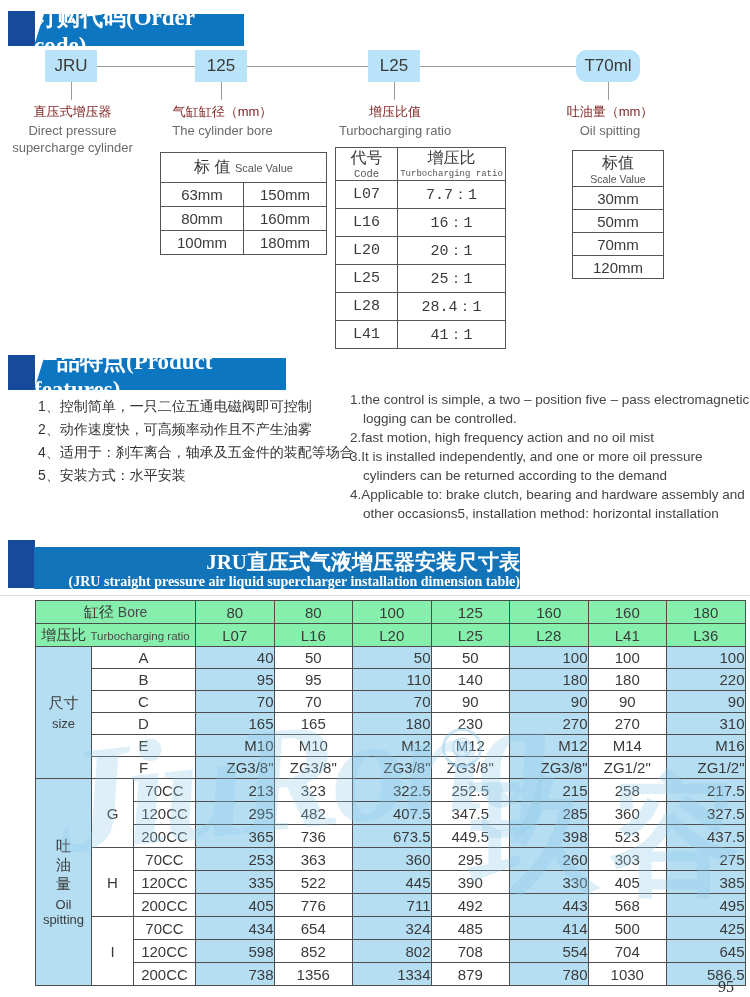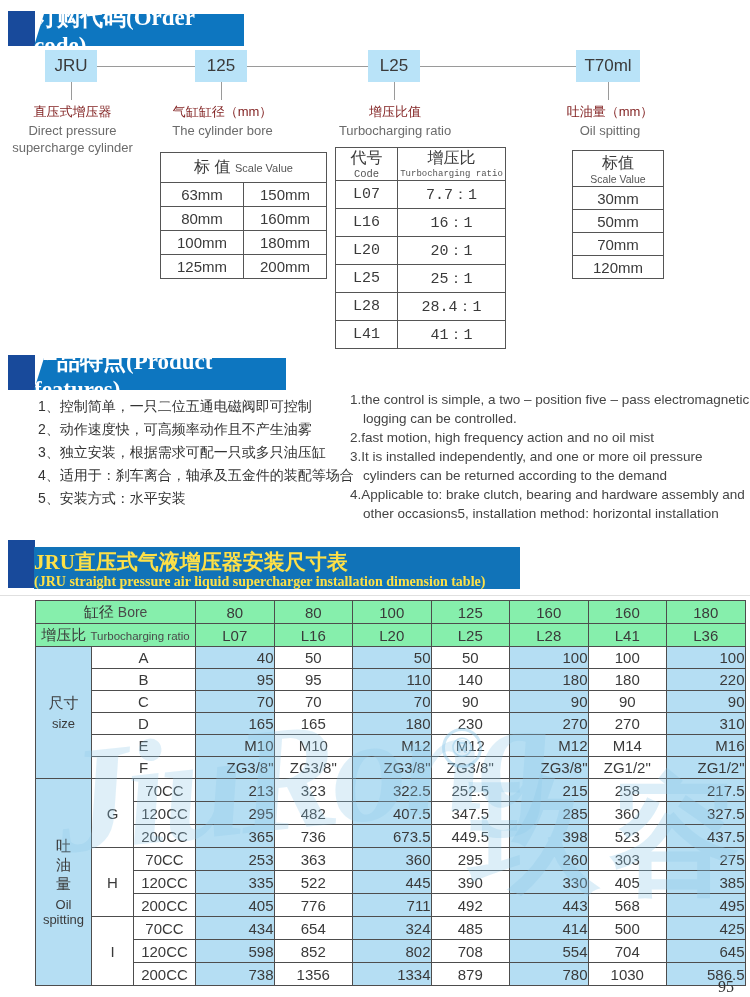--- a/index.html
+++ b/index.html
@@ -31,21 +31,21 @@
   .mini .h-en{font-size:10.5px;color:#555;display:block;line-height:11px;}
   .mini .h-en-inline{font-size:11px;color:#555;}
   .mini td{font-size:15px;}
 
   
   .feat-cn div{font-size:14px;line-height:23px;white-space:nowrap;color:#333;}
   .feat-en div{font-size:13.5px;line-height:19px;color:#444;
                padding-left:13px;text-indent:-13px;}
 
   
-  .dim-titlebar{position:absolute;background:#1173b8;color:#fde047;text-align:left;
+  .dim-titlebar{position:absolute;background:#1173b8;color:#ffffff;text-align:right;
                 font-family:"Liberation Serif",serif;font-weight:bold;}
   .dim-titlebar .t1{display:block;font-size:21px;line-height:26px;margin-top:2px;}
   .dim-titlebar .t2{display:block;font-size:14px;line-height:14px;}
 
   
   #dimtbl{position:absolute;border-collapse:collapse;table-layout:fixed;}
   #dimtbl td{border:1px solid #4d4d4d;text-align:center;vertical-align:middle;
              font-size:15px;color:#3a3a3a;padding:0;overflow:hidden;}
   #dimtbl .hdr{background:#86efac;}
   #dimtbl .b{background:#b5def3;text-align:right;}
@@ -94,21 +94,21 @@
       <div class="code-label" style="left: 140px; top: 102px; width: 165px;">
         <span class="cn">气缸缸径（mm）</span>
         <span class="en">The cylinder bore</span>
       </div>
       <div class="code-box" style="left: 368px; top: 50px; width: 52px;">L25</div>
       <div class="stub" style="left: 394px; top: 82px;"></div>
       <div class="code-label" style="left: 310px; top: 102px; width: 170px;">
         <span class="cn">增压比值</span>
         <span class="en">Turbocharging ratio</span>
       </div>
-      <div class="code-box" style="left: 576px; top: 50px; width: 64px;">T70ml</div>
+      <div class="code-box" style="left: 576px; top: 50px; width: 64px; border-radius: 11px;">T70ml</div>
       <div class="stub" style="left: 608px; top: 82px;"></div>
       <div class="code-label" style="left: 540px; top: 102px; width: 140px;">
         <span class="cn">吐油量（mm）</span>
         <span class="en">Oil spitting</span>
       </div>
     </div>
 
   <table class="mini" style="left:160px;top:152px;width:166px;">
     <colgroup>
         <col style="width:83px">
@@ -127,24 +127,20 @@
           <td>63mm</td>
           <td>150mm</td>
         </tr>
         <tr style="height: 24px;">
           <td>80mm</td>
           <td>160mm</td>
         </tr>
         <tr style="height: 24px;">
           <td>100mm</td>
           <td>180mm</td>
-        </tr>
-        <tr style="height: 24px;">
-          <td>125mm</td>
-          <td>200mm</td>
         </tr>
       </tbody>
   </table>
 
   <table class="mini" style="left:335px;top:147px;width:170px;font-family:Liberation Mono, monospace;">
     <colgroup>
         <col style="width:62px">
         <col style="width:108px">
       </colgroup>
     <thead>
@@ -213,21 +209,20 @@
   </table>
 
   <div class="navy-square" style="left:8px;top:355px;width:27px;height:35px;"></div>
   <div class="banner small" style="left:34px;top:358px;width:252px;height:32px;">
     <span>产品特点(Product features)</span>
   </div>
 
   <div class="feat-cn" style="position:absolute;left:38px;top:395px;width:330px;">
       <div>1、控制简单，一只二位五通电磁阀即可控制</div>
       <div>2、动作速度快，可高频率动作且不产生油雾</div>
-      <div>3、独立安装，根据需求可配一只或多只油压缸</div>
       <div>4、适用于：刹车离合，轴承及五金件的装配等场合</div>
       <div>5、安装方式：水平安装</div>
     </div>
   <div class="feat-en" style="position:absolute;left:350px;top:390px;width:402px;">
       <div>1.the control is simple, a two – position five – pass electromagnetic logging can be controlled.</div>
       <div>2.fast motion, high frequency action and no oil mist</div>
       <div>3.It is installed independently, and one or more oil pressure cylinders can be returned according to the demand</div>
       <div>4.Applicable to: brake clutch, bearing and hardware assembly and other occasions5, installation method: horizontal installation</div>
     </div>
 

